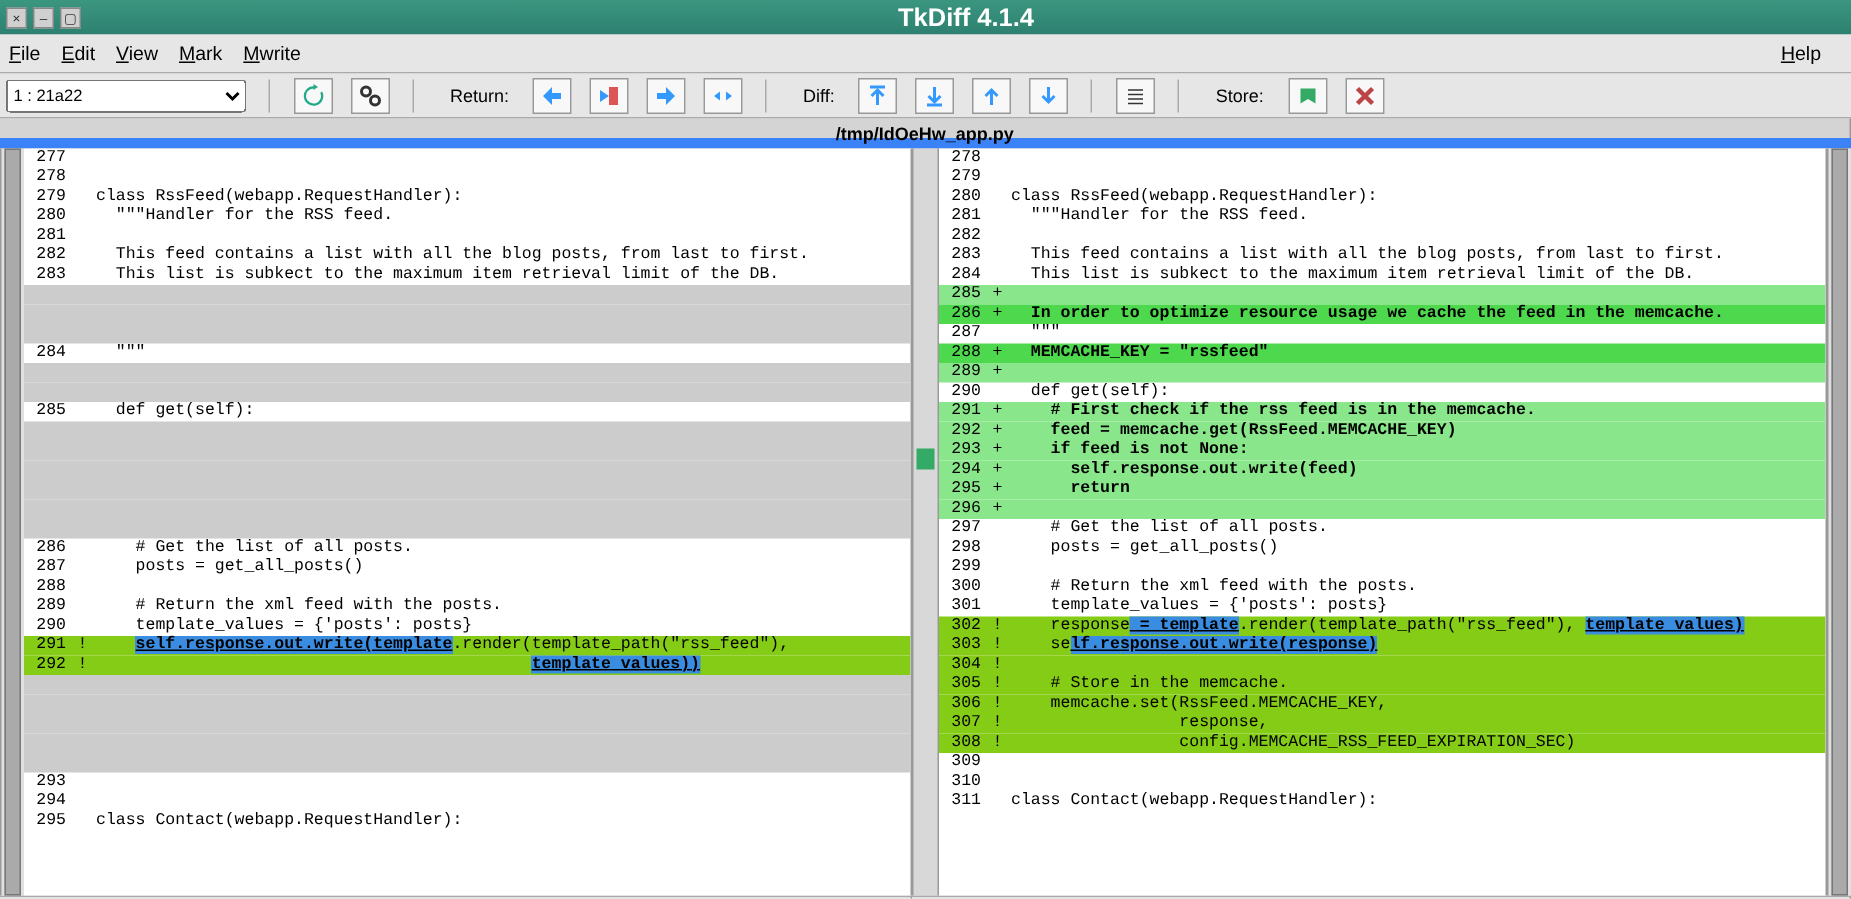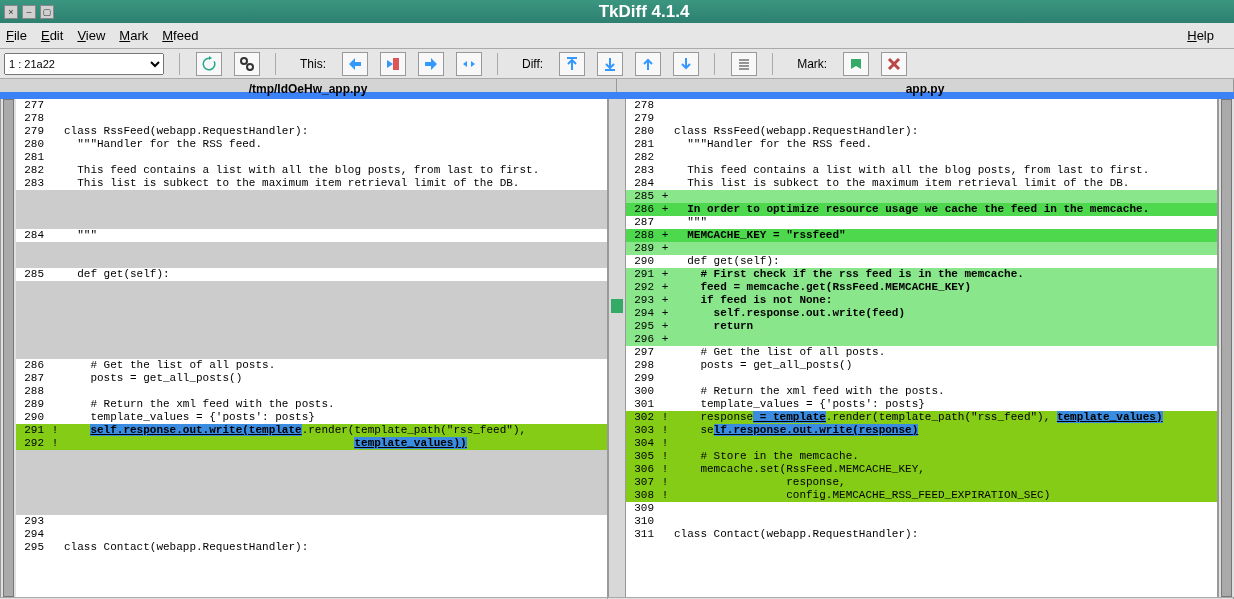--- a/index.html
+++ b/index.html
@@ -61,41 +61,41 @@
   <div class="win-btn">–</div>
   <div class="win-btn">▢</div>
   <div class="title">TkDiff 4.1.4</div>
 </div>
 
 <div class="menubar">
   <span class="menu-item"><span class="ul">F</span><span>ile</span></span>
   <span class="menu-item"><span class="ul">E</span><span>dit</span></span>
   <span class="menu-item"><span class="ul">V</span><span>iew</span></span>
   <span class="menu-item"><span class="ul">M</span><span>ark</span></span>
-  <span class="menu-item"><span class="ul">M</span><span>feed</span></span>
+  <span class="menu-item"><span class="ul">M</span><span>write</span></span>
   <span class="spacer"></span>
   <span class="menu-item"><span class="ul">H</span><span>elp</span></span>
 </div>
 
 <div class="toolbar">
   <select><option>1    : 21a22</option></select>
   <div class="sep"></div>
   <div class="tbtn">
       <svg viewBox="0 0 16 16">
         <path d="M8 3a5 5 0 104.5 2.8l1.3-.8A6.5 6.5 0 118 1.5V0l3 2-3 2V3z" fill="#2a8"></path>
       </svg>
     </div>
   <div class="tbtn">
       <svg viewBox="0 0 16 16">
         <circle cx="5" cy="5" r="3" stroke="#333" fill="none" stroke-width="2"></circle>
         <circle cx="11" cy="11" r="3" stroke="#333" fill="none" stroke-width="2"></circle>
       </svg>
     </div>
   <div class="sep"></div>
-  <span class="tlabel">This:</span>
+  <span class="tlabel">Return:</span>
   <div class="tbtn">
       <svg viewBox="0 0 16 16">
         <path d="M8 2L2 8h4v6h4V8h4z" fill="#39f" transform="rotate(-90 8 8)"></path>
       </svg>
     </div>
   <div class="tbtn">
       <svg viewBox="0 0 16 16">
         <rect x="8" y="2" width="6" height="12" fill="#d55"></rect>
         <path d="M8 8L2 4v8z" fill="#39f"></path>
       </svg>
@@ -137,36 +137,35 @@
   <div class="sep"></div>
   <div class="tbtn">
       <svg viewBox="0 0 16 16">
         <line x1="3" y1="4" x2="13" y2="4" stroke="#333"></line>
         <line x1="3" y1="7" x2="13" y2="7" stroke="#333"></line>
         <line x1="3" y1="10" x2="13" y2="10" stroke="#333"></line>
         <line x1="3" y1="13" x2="13" y2="13" stroke="#333"></line>
       </svg>
     </div>
   <div class="sep"></div>
-  <span class="tlabel">Mark:</span>
+  <span class="tlabel">Store:</span>
   <div class="tbtn">
       <svg viewBox="0 0 16 16">
         <path d="M3 3v10l5-3 5 3V3z" fill="#3a6"></path>
       </svg>
     </div>
   <div class="tbtn">
       <svg viewBox="0 0 16 16">
         <path d="M3 3l10 10M13 3L3 13" stroke="#b44" stroke-width="3"></path>
       </svg>
     </div>
 </div>
 
 <div class="filepaths">
   <div class="filepath">/tmp/IdOeHw_app.py</div>
-  <div class="filepath">app.py</div>
 </div>
 
 <div class="diffbody">
   <div class="scrollbar-v">
       <div class="thumb" style="top:0;height:100%"></div>
     </div>
   <div class="pane">
     <div class="content" id="left-content" style="display:block"><div class="row "><span class="ln">277</span><span class="mk"></span><span class="tx"></span></div><div class="row "><span class="ln">278</span><span class="mk"></span><span class="tx"></span></div><div class="row "><span class="ln">279</span><span class="mk"></span><span class="tx">class RssFeed(webapp.RequestHandler):</span></div><div class="row "><span class="ln">280</span><span class="mk"></span><span class="tx">  """Handler for the RSS feed.</span></div><div class="row "><span class="ln">281</span><span class="mk"></span><span class="tx"></span></div><div class="row "><span class="ln">282</span><span class="mk"></span><span class="tx">  This feed contains a list with all the blog posts, from last to first.</span></div><div class="row "><span class="ln">283</span><span class="mk"></span><span class="tx">  This list is subkect to the maximum item retrieval limit of the DB.</span></div><div class="row bg-pad"><span class="ln"></span><span class="mk"></span><span class="tx"></span></div><div class="row bg-pad"><span class="ln"></span><span class="mk"></span><span class="tx"></span></div><div class="row bg-pad"><span class="ln"></span><span class="mk"></span><span class="tx"></span></div><div class="row "><span class="ln">284</span><span class="mk"></span><span class="tx">  """</span></div><div class="row bg-pad"><span class="ln"></span><span class="mk"></span><span class="tx"></span></div><div class="row bg-pad"><span class="ln"></span><span class="mk"></span><span class="tx"></span></div><div class="row "><span class="ln">285</span><span class="mk"></span><span class="tx">  def get(self):</span></div><div class="row bg-pad"><span class="ln"></span><span class="mk"></span><span class="tx"></span></div><div class="row bg-pad"><span class="ln"></span><span class="mk"></span><span class="tx"></span></div><div class="row bg-pad"><span class="ln"></span><span class="mk"></span><span class="tx"></span></div><div class="row bg-pad"><span class="ln"></span><span class="mk"></span><span class="tx"></span></div><div class="row bg-pad"><span class="ln"></span><span class="mk"></span><span class="tx"></span></div><div class="row bg-pad"><span class="ln"></span><span class="mk"></span><span class="tx"></span></div><div class="row "><span class="ln">286</span><span class="mk"></span><span class="tx">    # Get the list of all posts.</span></div><div class="row "><span class="ln">287</span><span class="mk"></span><span class="tx">    posts = get_all_posts()</span></div><div class="row "><span class="ln">288</span><span class="mk"></span><span class="tx"></span></div><div class="row "><span class="ln">289</span><span class="mk"></span><span class="tx">    # Return the xml feed with the posts.</span></div><div class="row "><span class="ln">290</span><span class="mk"></span><span class="tx">    template_values = {'posts': posts}</span></div><div class="row bg-chg"><span class="ln">291</span><span class="mk">!</span><span class="tx"><span class="">    </span><span class="hl-strong">self.response.out.write(template</span><span class="">.render(template_path("rss_feed"),</span></span></div><div class="row bg-chg"><span class="ln">292</span><span class="mk">!</span><span class="tx"><span class="">                                            </span><span class="hl-strong">template_values)</span><span class="hl-strong">)</span></span></div><div class="row bg-pad"><span class="ln"></span><span class="mk"></span><span class="tx"></span></div><div class="row bg-pad"><span class="ln"></span><span class="mk"></span><span class="tx"></span></div><div class="row bg-pad"><span class="ln"></span><span class="mk"></span><span class="tx"></span></div><div class="row bg-pad"><span class="ln"></span><span class="mk"></span><span class="tx"></span></div><div class="row bg-pad"><span class="ln"></span><span class="mk"></span><span class="tx"></span></div><div class="row "><span class="ln">293</span><span class="mk"></span><span class="tx"></span></div><div class="row "><span class="ln">294</span><span class="mk"></span><span class="tx"></span></div><div class="row "><span class="ln">295</span><span class="mk"></span><span class="tx">class Contact(webapp.RequestHandler):</span></div></div>
   </div>
   <div class="centerbar">

